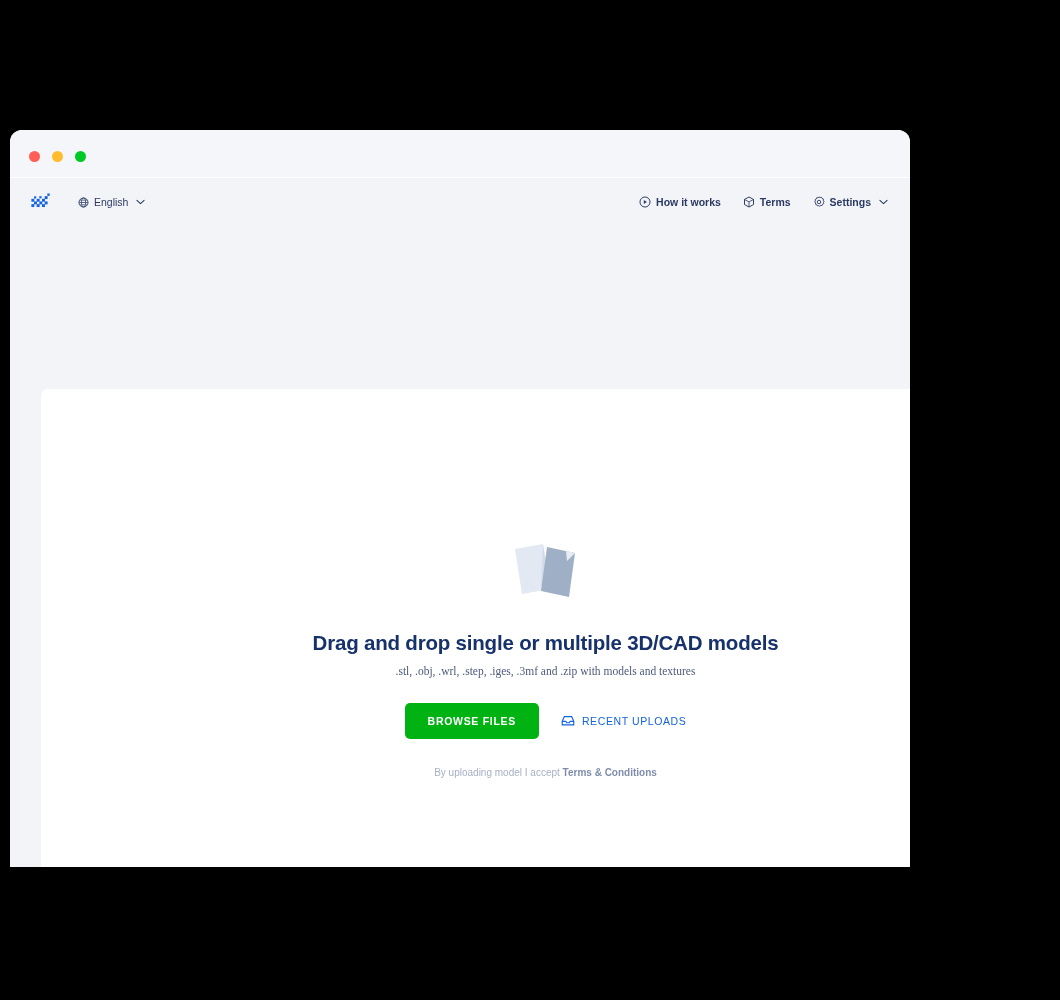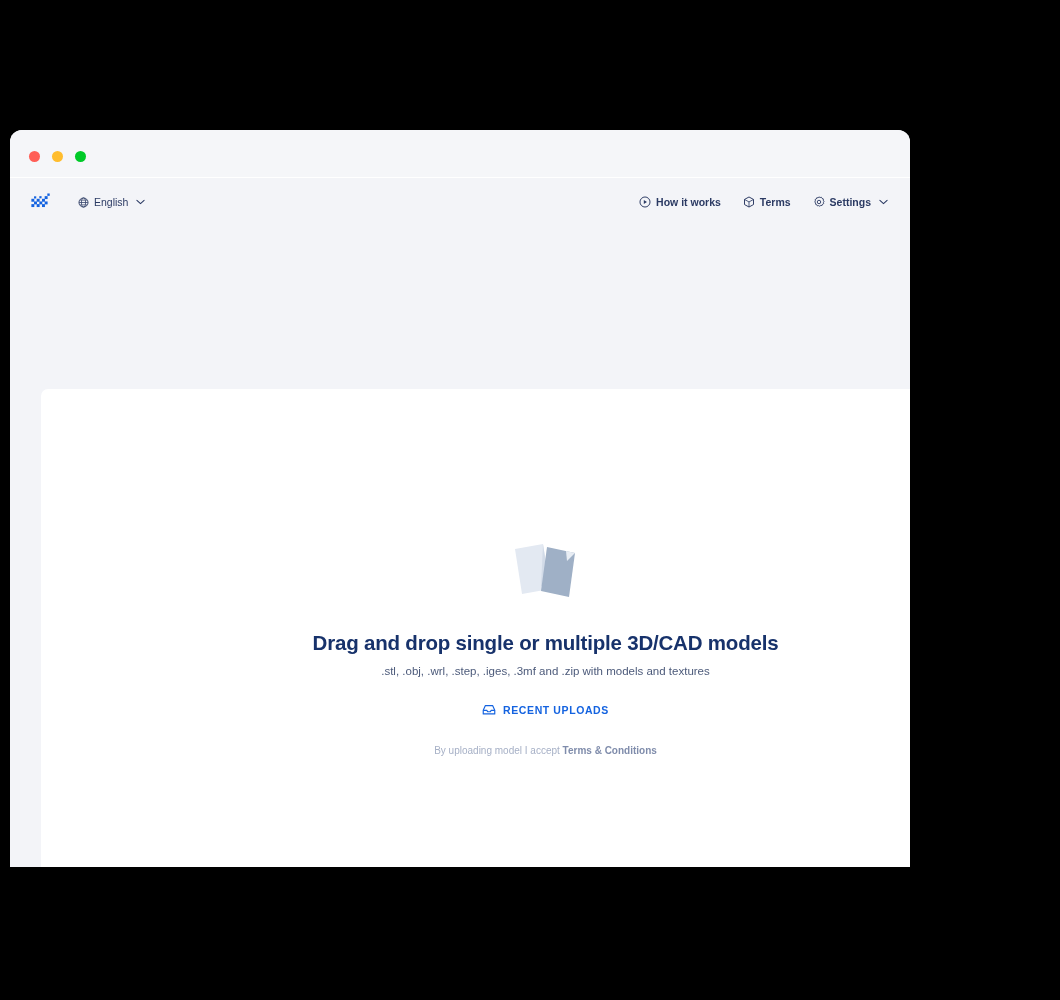--- a/index.html
+++ b/index.html
@@ -114,20 +114,21 @@
     font-size: 20.5px;
     font-weight: bold;
     color: #17326b;
     letter-spacing: -0.2px;
     margin-bottom: 10px;
   }
   .subline {
     font-size: 11.5px;
     color: #4c5a7a;
     margin-bottom: 26px;
+    font-family: Liberation Serif, serif;
   }
 
   .actions {
     display: flex;
     align-items: center;
     gap: 22px;
     margin-bottom: 28px;
   }
   .btn-browse {
     background: #00b312;
@@ -140,21 +141,21 @@
     letter-spacing: 0.7px;
     padding: 12px 23px;
     cursor: pointer;
   }
   .btn-recent {
     display: flex;
     align-items: center;
     gap: 7px;
     color: #1463e0;
     font-size: 10.5px;
-    font-weight: bold;
+    font-weight: normal;
     letter-spacing: 0.6px;
     cursor: pointer;
   }
   .btn-recent svg { display: block; }
 
   .terms {
     font-size: 10px;
     color: #a6b0c6;
   }
   .terms b { color: #7f8cab; font-weight: bold; }
@@ -253,20 +254,21 @@
         <path d="M40 7 L47 52 L38 49 Z" fill="#d2dbe8"></path>
 
         <path d="M44 10 L72 16 L66 60 L38 54 Z" fill="#9fb0c6"></path>
         <path d="M63 14 L72 16 L64 24 Z" fill="#e8edf4"></path>
       </svg>
 
       <div class="headline">Drag and drop single or multiple 3D/CAD models</div>
       <div class="subline">.stl, .obj, .wrl, .step, .iges, .3mf and .zip with models and textures</div>
 
       <div class="actions">
+        <button class="btn-browse">BROWSE FILES</button>
         <div class="btn-recent">
           <svg width="14" height="14" viewBox="0 0 18 18">
             <path d="M1.6 9.4 L4.2 3.4 L13.8 3.4 L16.4 9.4 L16.4 14 L1.6 14 Z" fill="none" stroke="#1463e0" stroke-width="1.5" stroke-linejoin="round"></path>
             <path d="M1.6 9.4 L6.2 9.4 L7.2 11.2 L10.8 11.2 L11.8 9.4 L16.4 9.4" fill="none" stroke="#1463e0" stroke-width="1.5" stroke-linejoin="round"></path>
           </svg>
           <span>RECENT UPLOADS</span>
         </div>
       </div>
 
       <div class="terms">

